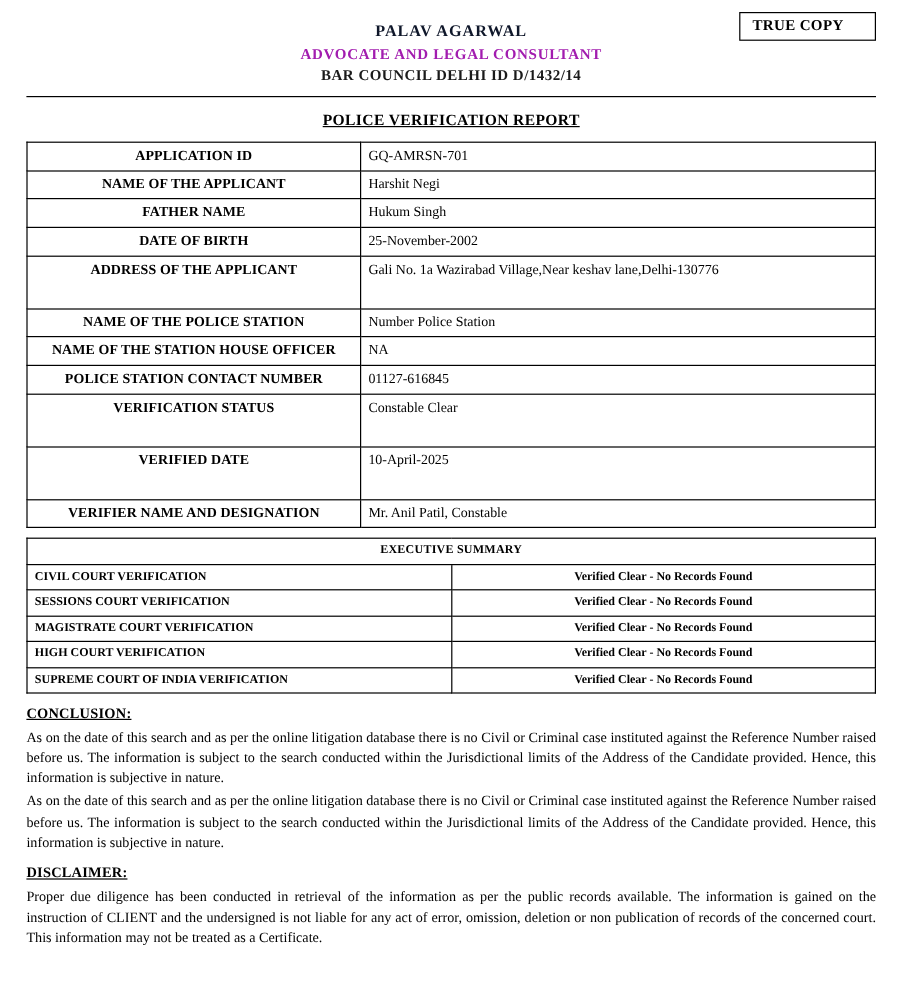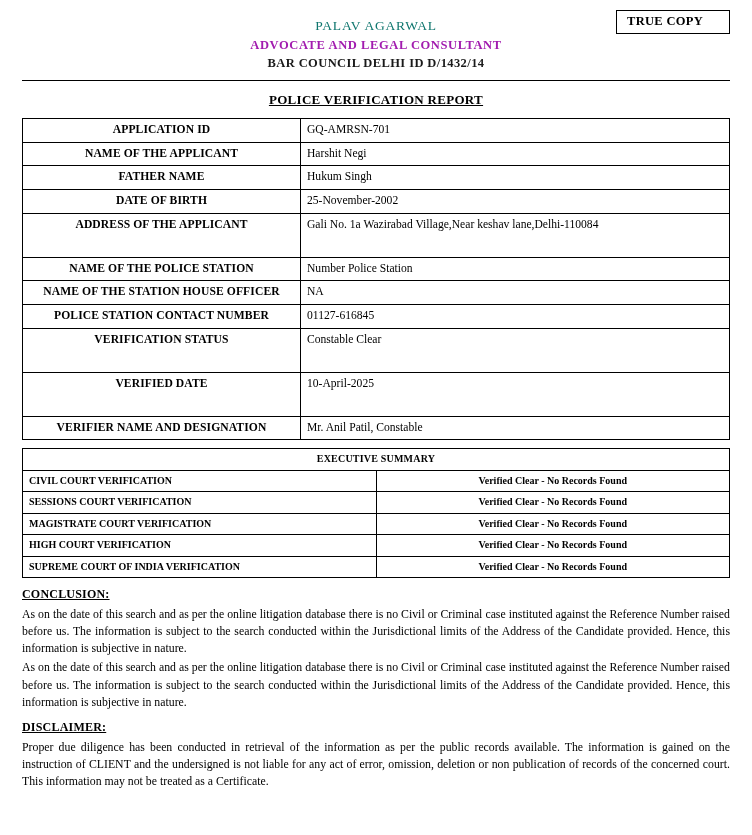--- a/index.html
+++ b/index.html
@@ -30,24 +30,24 @@
     font-weight: bold;
     font-size: 12.5px;
     letter-spacing: 0.3px;
     background: #fff;
   }
   .letterhead {
     text-align: center;
     padding-top: 6px;
   }
   .lh-name {
-    font-weight: normal;
+    font-weight: bold;
     font-size: 13.5px;
     letter-spacing: 0.8px;
-    color: #0f766e;
+    color: #0f172a;
     line-height: 1.45;
   }
   .lh-sub {
     font-weight: bold;
     font-size: 12.5px;
     letter-spacing: 0.6px;
     color: #a21caf;
     line-height: 1.5;
   }
   .lh-sub2 {
@@ -163,21 +163,21 @@
       <tr>
         <td class="label">FATHER NAME</td>
         <td class="value">Hukum Singh</td>
       </tr>
       <tr>
         <td class="label">DATE OF BIRTH</td>
         <td class="value">25-November-2002</td>
       </tr>
       <tr>
         <td class="label tall">ADDRESS OF THE APPLICANT</td>
-        <td class="value tall">Gali No. 1a Wazirabad Village,Near keshav lane,Delhi-110084</td>
+        <td class="value tall">Gali No. 1a Wazirabad Village,Near keshav lane,Delhi-130776</td>
       </tr>
       <tr>
         <td class="label">NAME OF THE POLICE STATION</td>
         <td class="value">Number Police Station</td>
       </tr>
       <tr>
         <td class="label">NAME OF THE STATION HOUSE OFFICER</td>
         <td class="value">NA</td>
       </tr>
       <tr>

